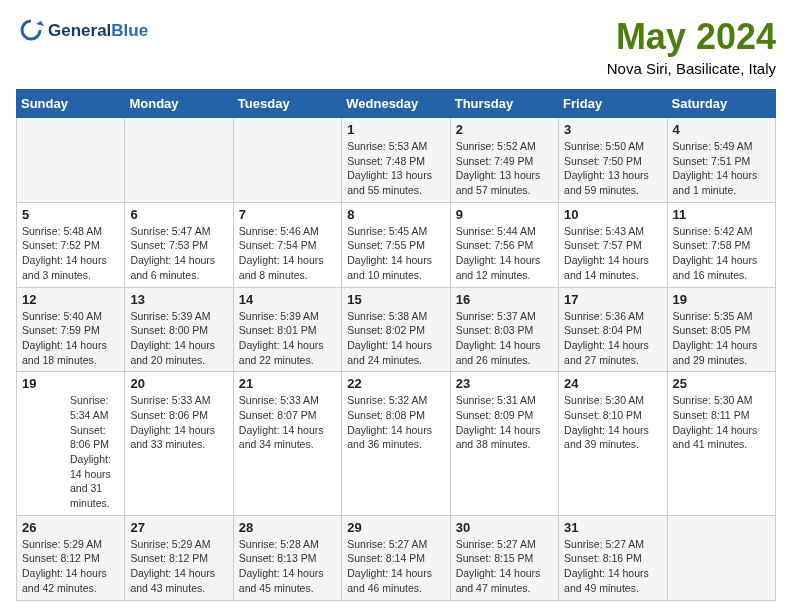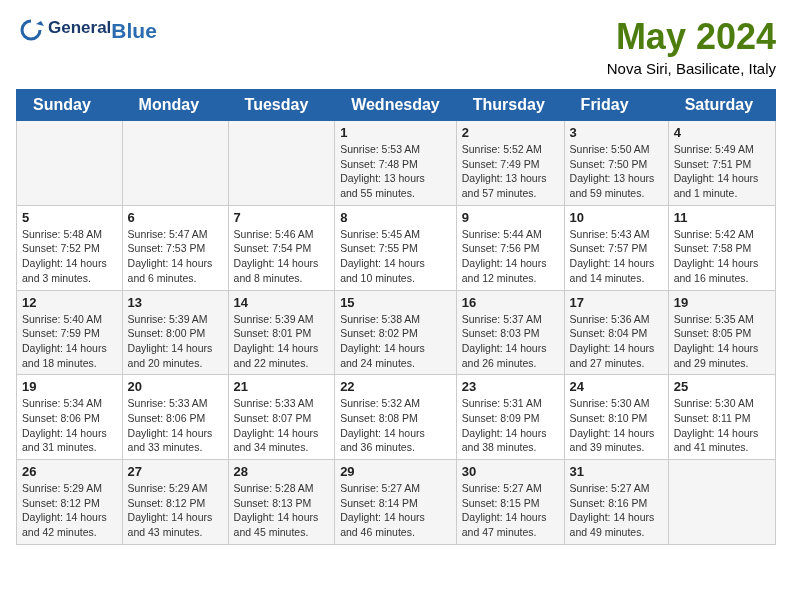--- a/index.html
+++ b/index.html
@@ -22,21 +22,21 @@
     }
     .logo-text {
       display: flex;
       flex-direction: row;
       font-size: 18px;
       font-weight: bold;
       color: #1a3a6b;
       line-height: 1.1;
     }
     .logo-text span.general { font-size: 17px; }
-    .logo-text span.blue { color: #2b6cb0; font-size: 21px; }
+    .logo-text span.blue { color: #2b6cb0; font-size: 17px; }
     .logo-icon {
       width: 30px;
       height: 30px;
       margin-right: 2px;
     }
     .title-area {
       text-align: right;
     }
     .month-title {
       font-size: 36px;
@@ -49,23 +49,23 @@
       margin-top: 2px;
     }
     .calendar {
       width: 100%;
       border-collapse: collapse;
       font-size: 11px;
     }
     .calendar thead th {
       background: #2563a8;
       color: #fff;
-      padding: 6px 16px;
+      padding: 6px 4px;
       text-align: left;
-      font-size: 16px;
+      font-size: 13px;
       font-weight: bold;
       border: 1px solid #2563a8;
     }
     .calendar tbody td {
       border: 1px solid #ccc;
       vertical-align: top;
       padding: 4px 5px;
       width: 14.28%;
       min-height: 80px;
       background: #fff;
@@ -256,21 +256,21 @@
           <span class="day-num">19</span>
           <div class="day-info" style="white-space: pre-line;">Sunrise: 5:35 AM
 Sunset: 8:05 PM
 Daylight: 14 hours
 and 29 minutes.</div>
         </td>
       </tr>
       <tr>
         <td>
           <span class="day-num">19</span>
-          <div class="day-info" style="white-space: pre-line;">Sunrise: 5:34 AM
+          <div class="day-info" style="white-space: pre-line; margin-left: 48px;">Sunrise: 5:34 AM
 Sunset: 8:06 PM
 Daylight: 14 hours
 and 31 minutes.</div>
         </td>
         <td>
           <span class="day-num">20</span>
           <div class="day-info" style="white-space: pre-line;">Sunrise: 5:33 AM
 Sunset: 8:06 PM
 Daylight: 14 hours
 and 33 minutes.</div>

